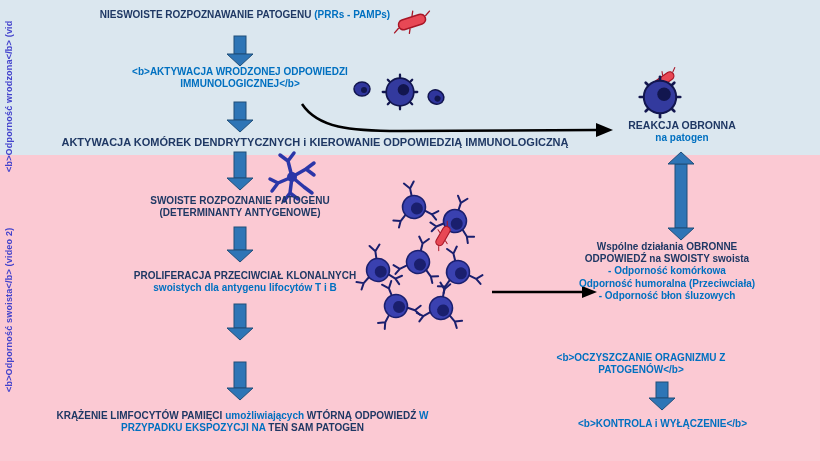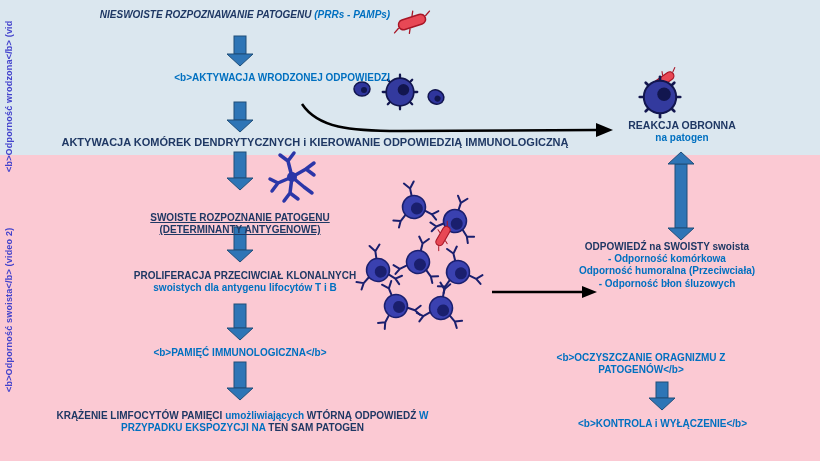--- a/index.html
+++ b/index.html
@@ -145,52 +145,53 @@
     </g>
     <g>
       <use href="#bcell" transform="translate(378,270) rotate(-8)"></use>
       <use href="#bcell" transform="translate(418,262) rotate(14)"></use>
       <use href="#bcell" transform="translate(458,272) rotate(-14)"></use>
       <use href="#bcell" transform="translate(396,306) rotate(-22)"></use>
       <use href="#bcell" transform="translate(441,308) rotate(10)"></use>
     </g>
   </svg>
 
-  <div class="txt" style="left:40px;top:9px;width:410px;font-style:italic;">
+  <div class="txt" style="left:40px;top:9px;width:410px;">
     <span class="dark">NIESWOISTE ROZPOZNAWANIE PATOGENU </span><span class="light">(PRRs - PAMPs)</span>
   </div>
 
-  <div class="txt light" style="left:90px;top:72px;width:300px;text-align:right;">
+  <div class="txt light" style="left:90px;top:66px;width:300px;">
     <span class="blk">&lt;b&gt;AKTYWACJA WRODZONEJ ODPOWIEDZI</span>
+    <span class="blk">IMMUNOLOGICZNEJ&lt;/b&gt;</span>
   </div>
 
   <div class="txt dark" style="left:25px;top:136px;width:580px;font-size:11px;white-space:nowrap;">AKTYWACJA KOMÓREK DENDRYTYCZNYCH i KIEROWANIE ODPOWIEDZIĄ IMMUNOLOGICZNĄ</div>
 
-  <div class="txt dark" style="left:105px;top:212px;width:270px;text-decoration:underline;">
+  <div class="txt dark" style="left:105px;top:195px;width:270px;">
     <span class="blk">SWOISTE ROZPOZNANIE PATOGENU</span>
     <span class="blk">(DETERMINANTY ANTYGENOWE)</span>
   </div>
 
   <div class="txt" style="left:80px;top:270px;width:330px;">
     <span class="blk dark">PROLIFERACJA PRZECIWCIAŁ KLONALNYCH</span>
     <span class="blk light">swoistych dla antygenu lifocytów T i B</span>
   </div>
 
-  <div class="txt light" style="left:120px;top:347px;width:240px;">&lt;b&gt;PAMIĘĆ IMMUNOLOGICZNA&lt;/b&gt;</div>
 
   <div class="txt" style="left:45px;top:410px;width:395px;">
     <span class="dark">KRĄŻENIE LIMFOCYTÓW PAMIĘCI </span><span class="light">umożliwiających </span><span class="dark">WTÓRNĄ ODPOWIEDŹ </span><span class="light">W PRZYPADKU EKSPOZYCJI NA </span><span class="dark">TEN SAM PATOGEN</span>
   </div>
 
   <div class="txt" style="left:598px;top:119px;width:168px;">
     <span class="blk dark" style="font-size:10.5px;">REAKCJA OBRONNA</span>
     <span class="blk light">na patogen</span>
   </div>
 
   <div class="txt" style="left:548px;top:241px;width:238px;">
+    <span class="blk dark">Wspólne działania OBRONNE</span>
     <span class="blk dark">ODPOWIEDŹ na SWOISTY swoista</span>
     <span class="blk light">- Odporność komórkowa</span>
     <span class="blk light">Odporność humoralna (Przeciwciała)</span>
     <span class="blk light">- Odporność błon śluzowych</span>
   </div>
 
   <div class="txt light" style="left:545px;top:352px;width:192px;">&lt;b&gt;OCZYSZCZANIE ORAGNIZMU Z PATOGENÓW&lt;/b&gt;</div>
 
   <div class="txt light" style="left:550px;top:418px;width:225px;">&lt;b&gt;KONTROLA i WYŁĄCZENIE&lt;/b&gt;</div>
 

